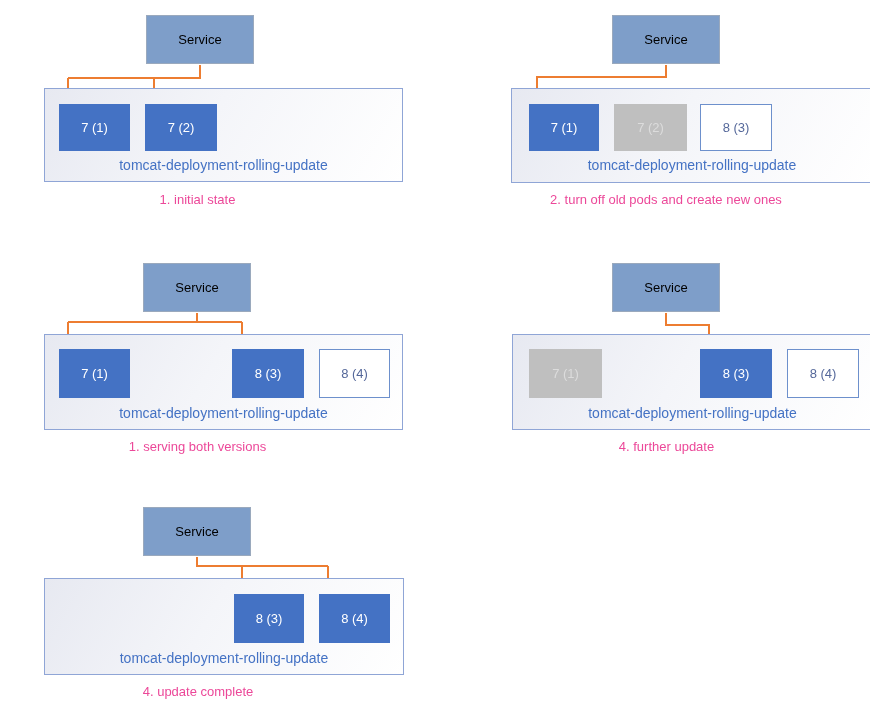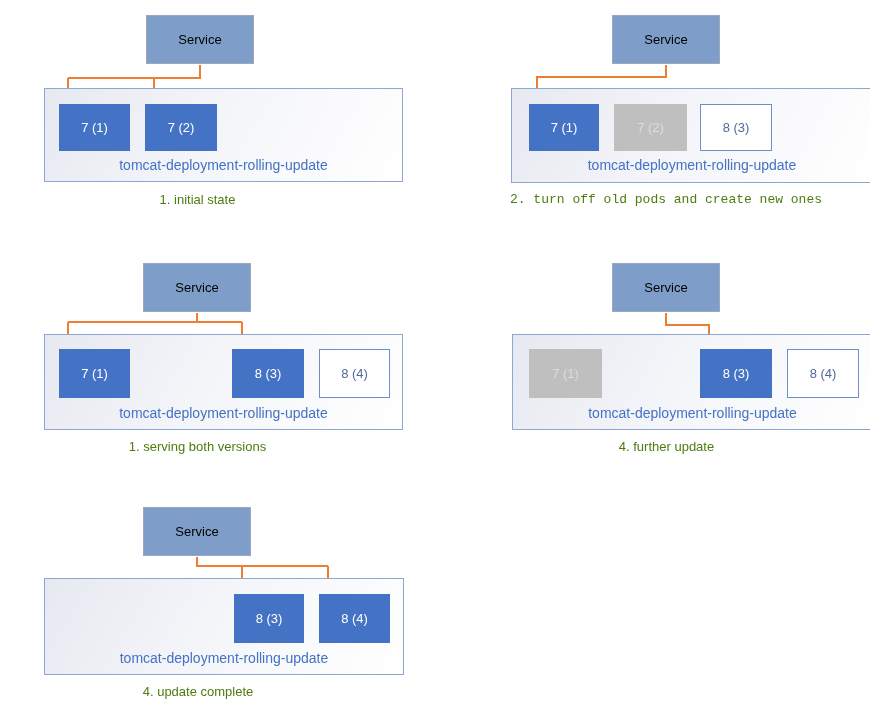--- a/index.html
+++ b/index.html
@@ -43,21 +43,21 @@
     display: flex; align-items: center; justify-content: center;
     font-size: 13px;
   }
   .pod-active   { background: #4472C4; color: #ffffff; }
   .pod-terminated { background: #BFBFBF; color: #DCDCDC; }
   .pod-new      { background: #ffffff; border: 1.5px solid #6D90CC; color: #55689A; }
 
   .caption {
     position: absolute;
     text-align: center;
-    color: #4d7c0f;
+    color: #ec4899;
     font-size: 13px;
   }
 
   svg.arrows { position: absolute; left: 0; top: 0; pointer-events: none; }
   .arrow-line { stroke: #ED7D31; stroke-width: 2; fill: none; }
   .arrow-head { fill: #ED7D31; stroke: none; }
 </style>
 </head>
 <body>
 
@@ -99,21 +99,21 @@
         <span>7 (1)</span>
       </div>
       <div class="pod pod-terminated" style="left:102px; top:15px; width:73px; height:47px;">
         <span>7 (2)</span>
       </div>
       <div class="pod pod-new" style="left:188px; top:15px; width:72px; height:47px;">
         <span>8 (3)</span>
       </div>
       <div class="deployment-label" style="top:68px;">tomcat-deployment-rolling-update</div>
     </div>
-    <div class="caption" style="left:50px; top:192px; width:362px;font-family:Liberation Mono, monospace;">2. turn off old pods and create new ones</div>
+    <div class="caption" style="left:50px; top:192px; width:362px;">2. turn off old pods and create new ones</div>
   </section>
 
   <section class="panel" style="left:0; top:240px; width:435px; height:230px;">
     <div class="service-box" style="left:143px; top:23px;">
       <span>Service</span>
     </div>
     <svg class="arrows" width="435" height="230">
       <path class="arrow-line" d="M197 73 V82"></path>
       <path class="arrow-line" d="M68 82 H242"></path>
       <path class="arrow-line" d="M68 82 V100"></path>

